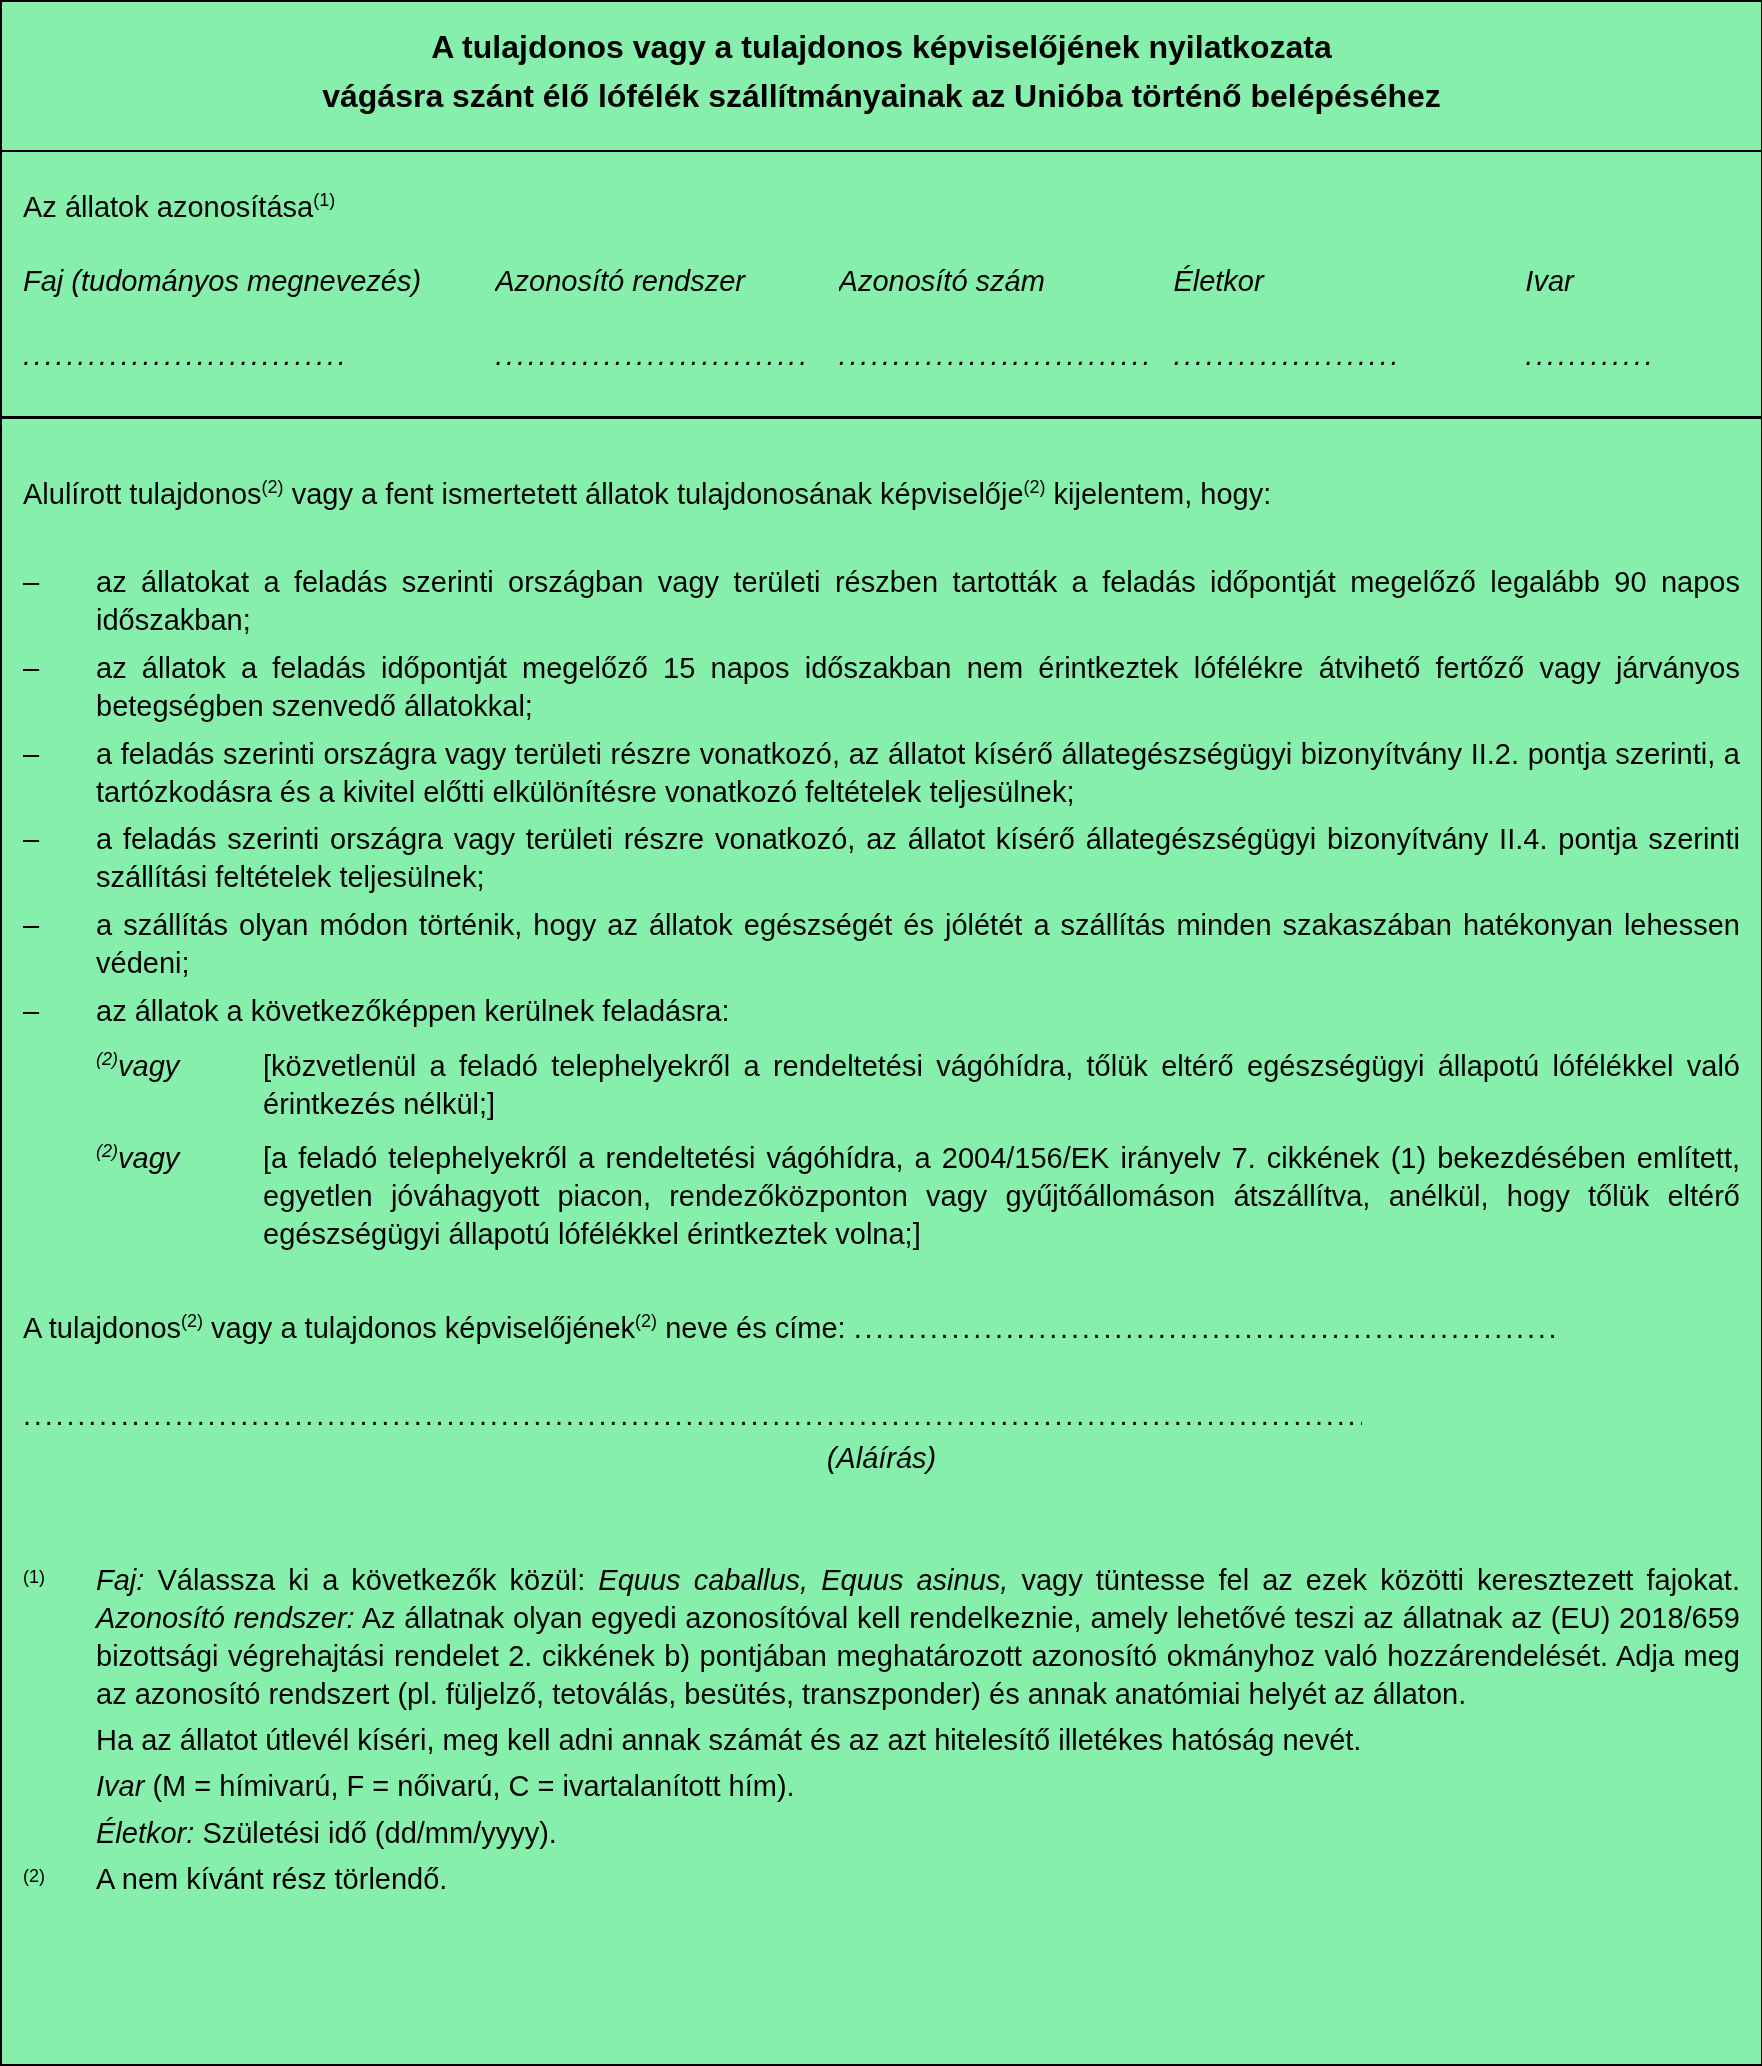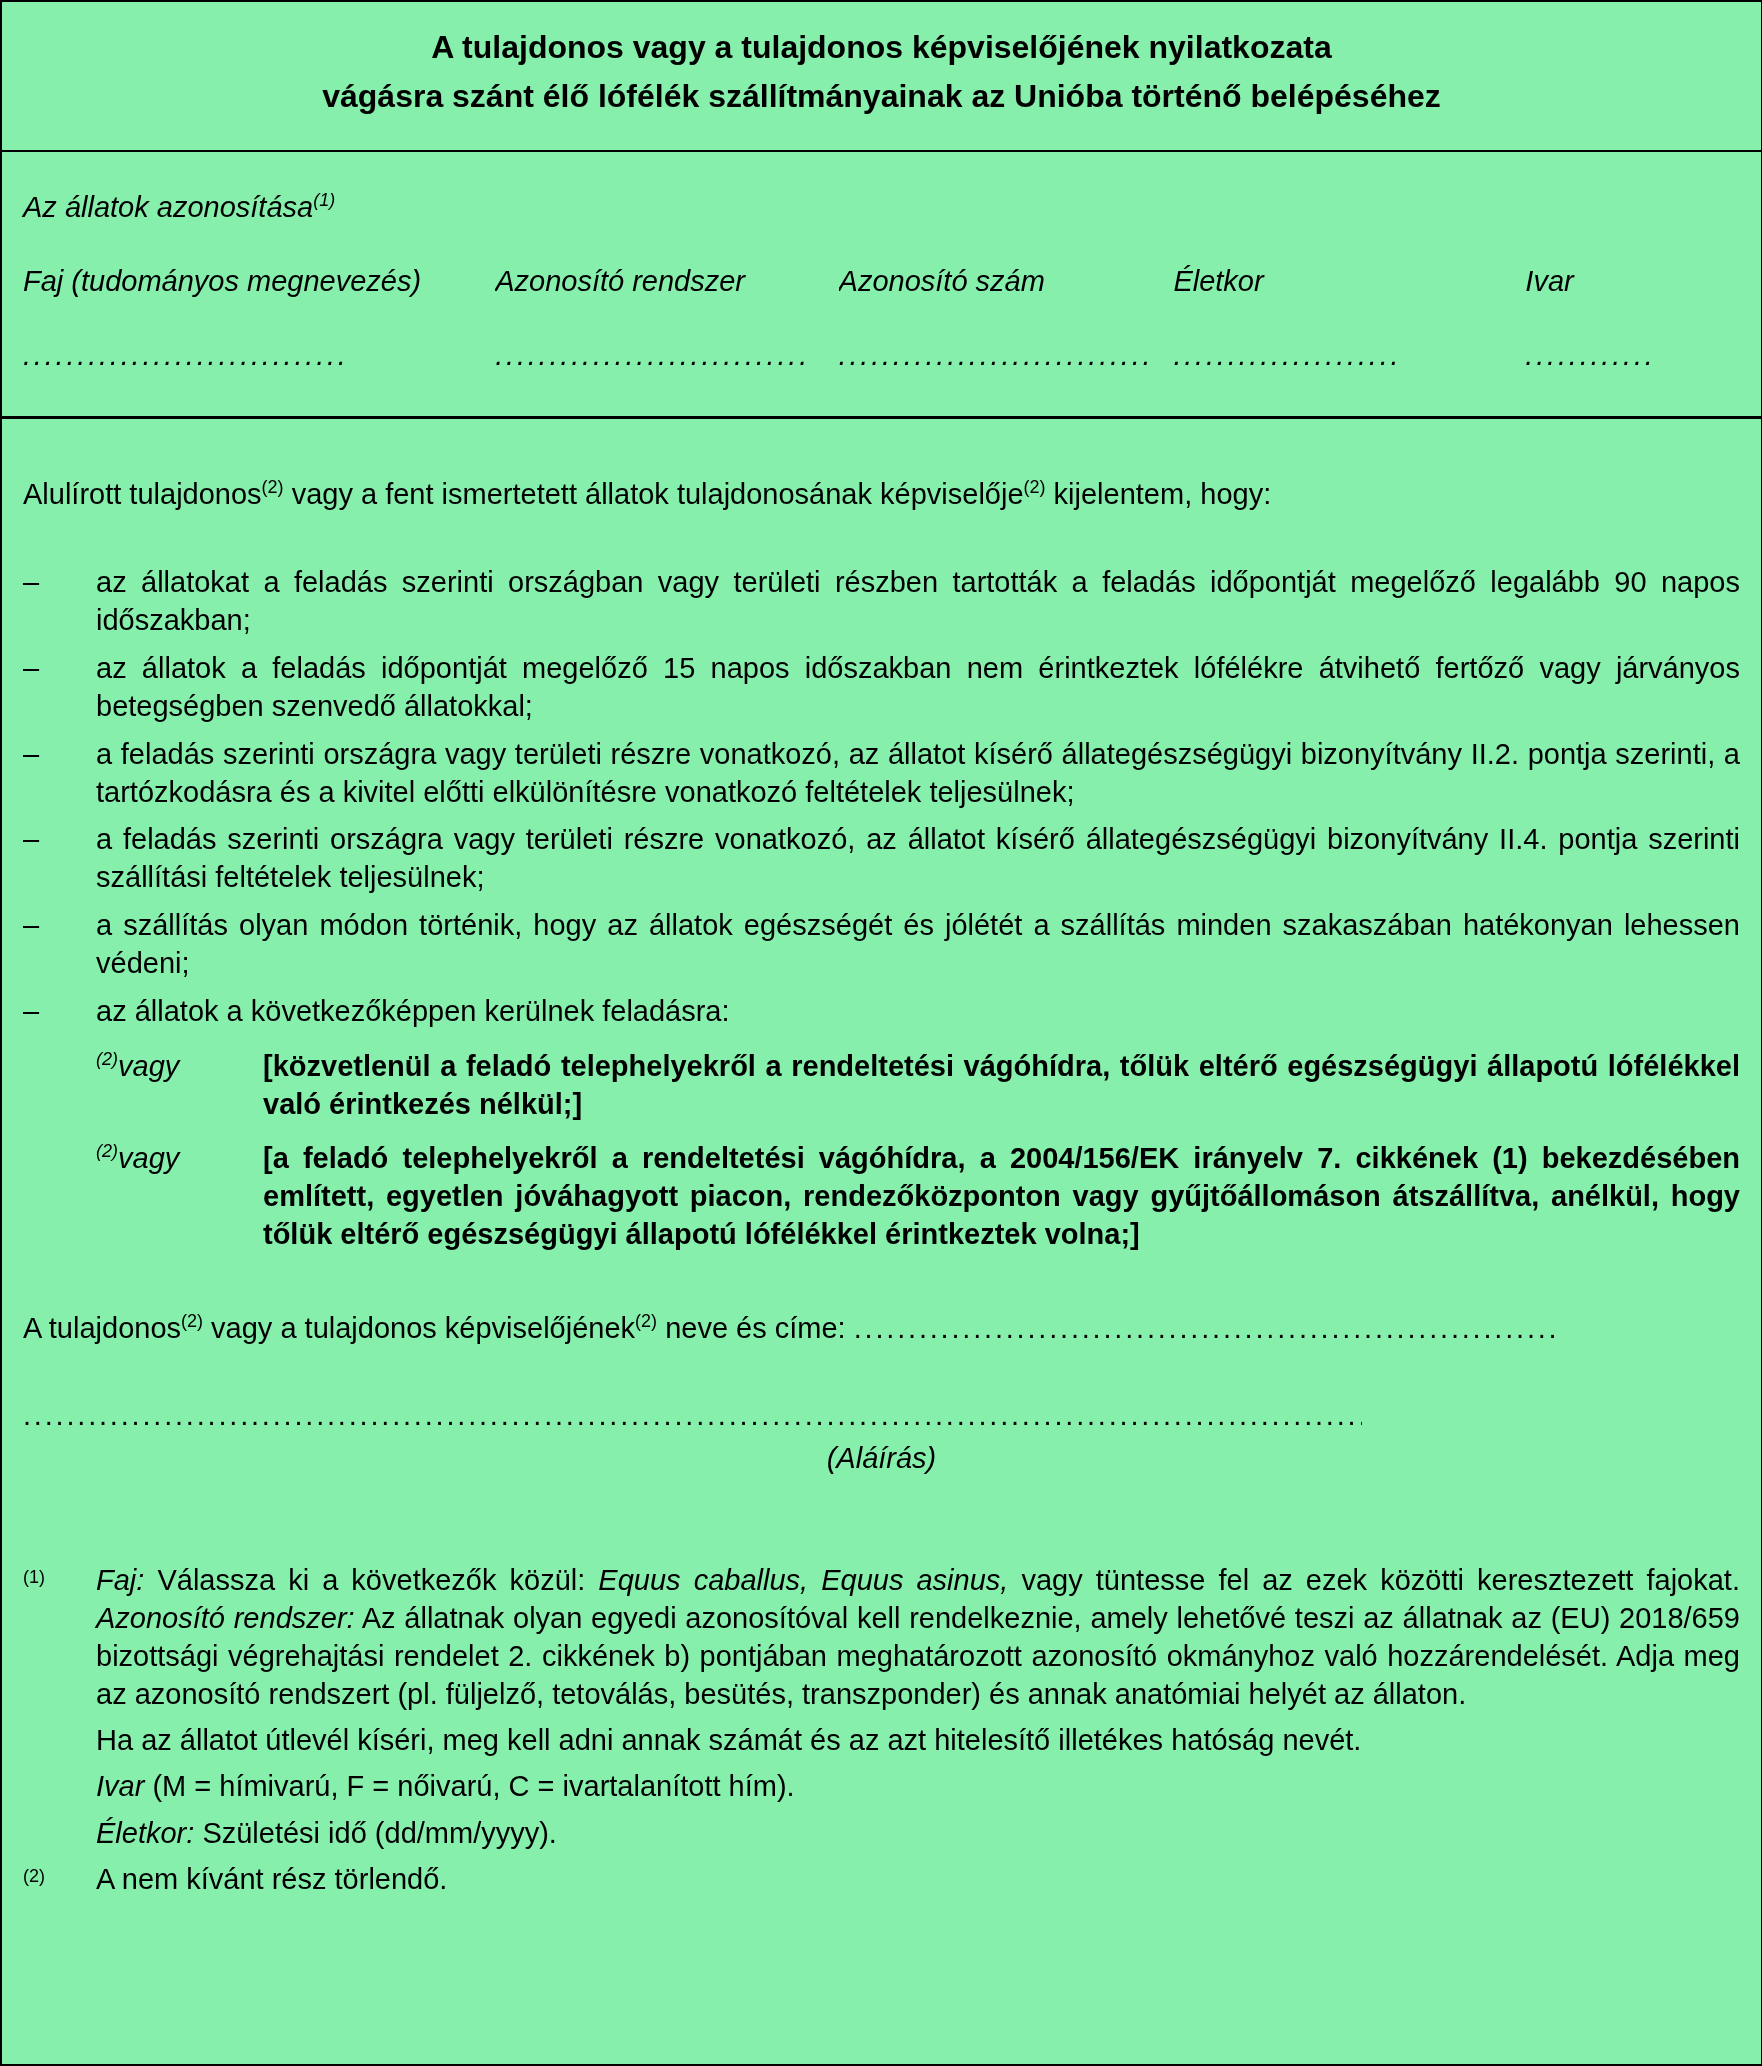--- a/index.html
+++ b/index.html
@@ -25,21 +25,21 @@
   .title-line {
     font-weight: bold;
     font-size: 32px;
     line-height: 49px;
   }
   
   .id-section {
     padding: 36px 21px 42px 21px;
     border-bottom: 3.5px solid #000000;
   }
-  .id-heading { margin: 0 0 36px 0; font-style: italic; }
+  .id-heading { margin: 0 0 36px 0; }
   .id-grid {
     display: grid;
     grid-template-columns: 27.5% 20% 19.5% 20.5% 12.5%;
     column-gap: 0;
     font-style: italic;
   }
   .id-grid .cell { padding-right: 14px; white-space: nowrap; overflow: hidden; }
   .id-dots-row { margin-top: 36px; }
   .dots { letter-spacing: 2.8px; white-space: nowrap; }
   
@@ -57,21 +57,21 @@
     margin: 0 0 9.8px 0;
   }
   .bullet .dash { flex: 0 0 73px; }
   .bullet .btext { flex: 1; text-align: justify; }
   .opt {
     display: flex;
     margin: 16.7px 0 16.7px 73px;
   }
   .opt .optlabel { flex: 0 0 167px; font-style: italic; }
   .opt .optlabel .sup { font-style: italic; }
-  .opt .opttext { flex: 1; text-align: justify; font-weight: bold; }
+  .opt .opttext { flex: 1; text-align: justify; }
   
   .name-row { margin-top: 56px; white-space: nowrap; overflow: hidden; }
   .date-row { margin-top: 42px; white-space: nowrap; }
   .date-format { font-style: italic; }
   .sig-line {
     margin-top: 49px;
     width: 78%;
     white-space: nowrap;
     overflow: hidden;
   }

